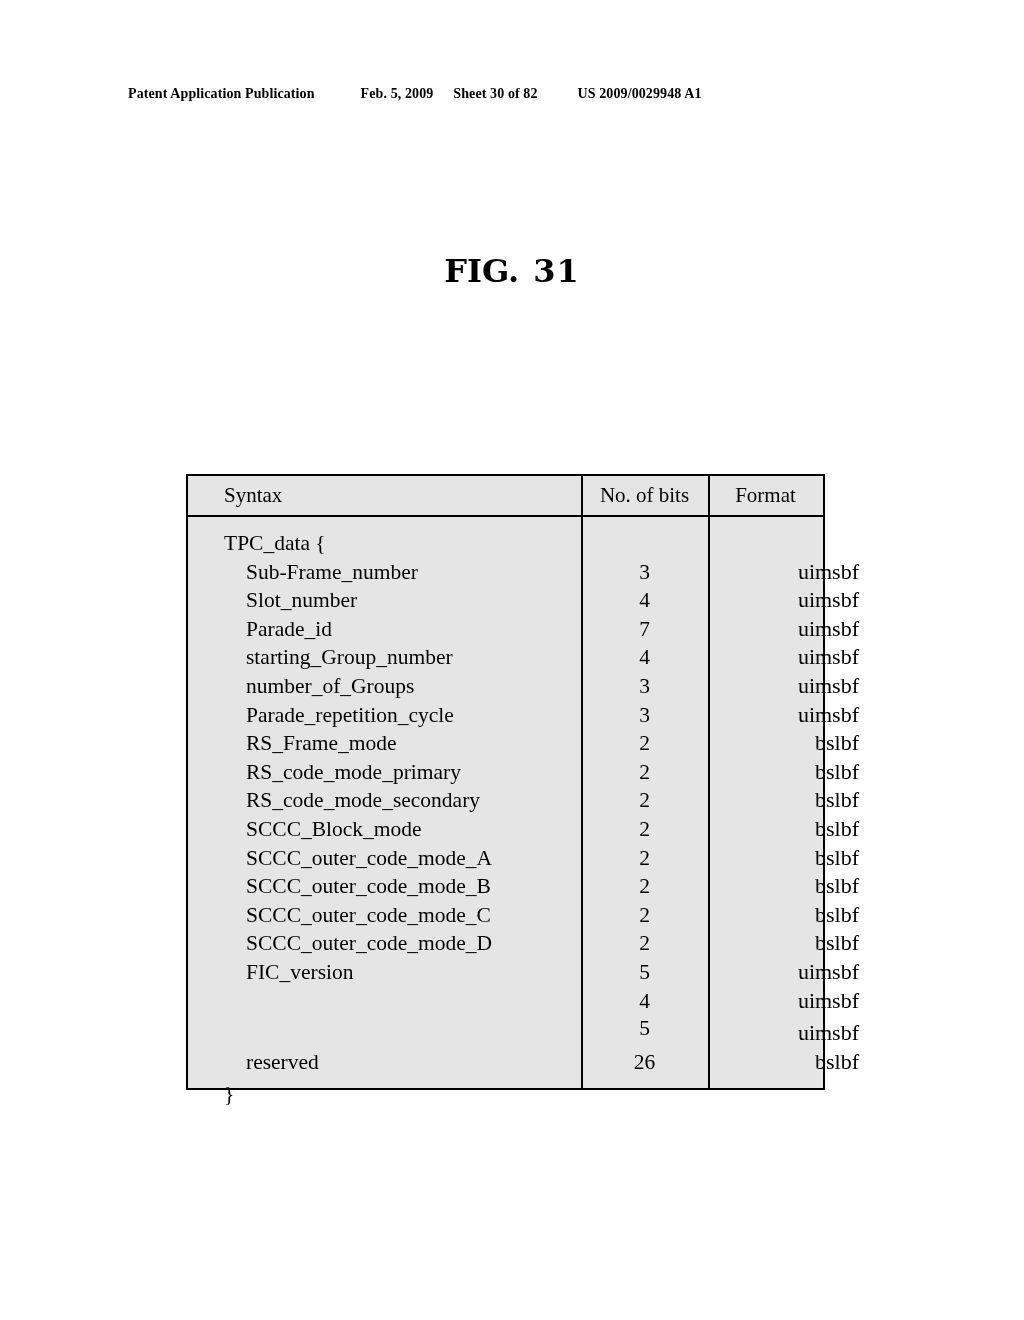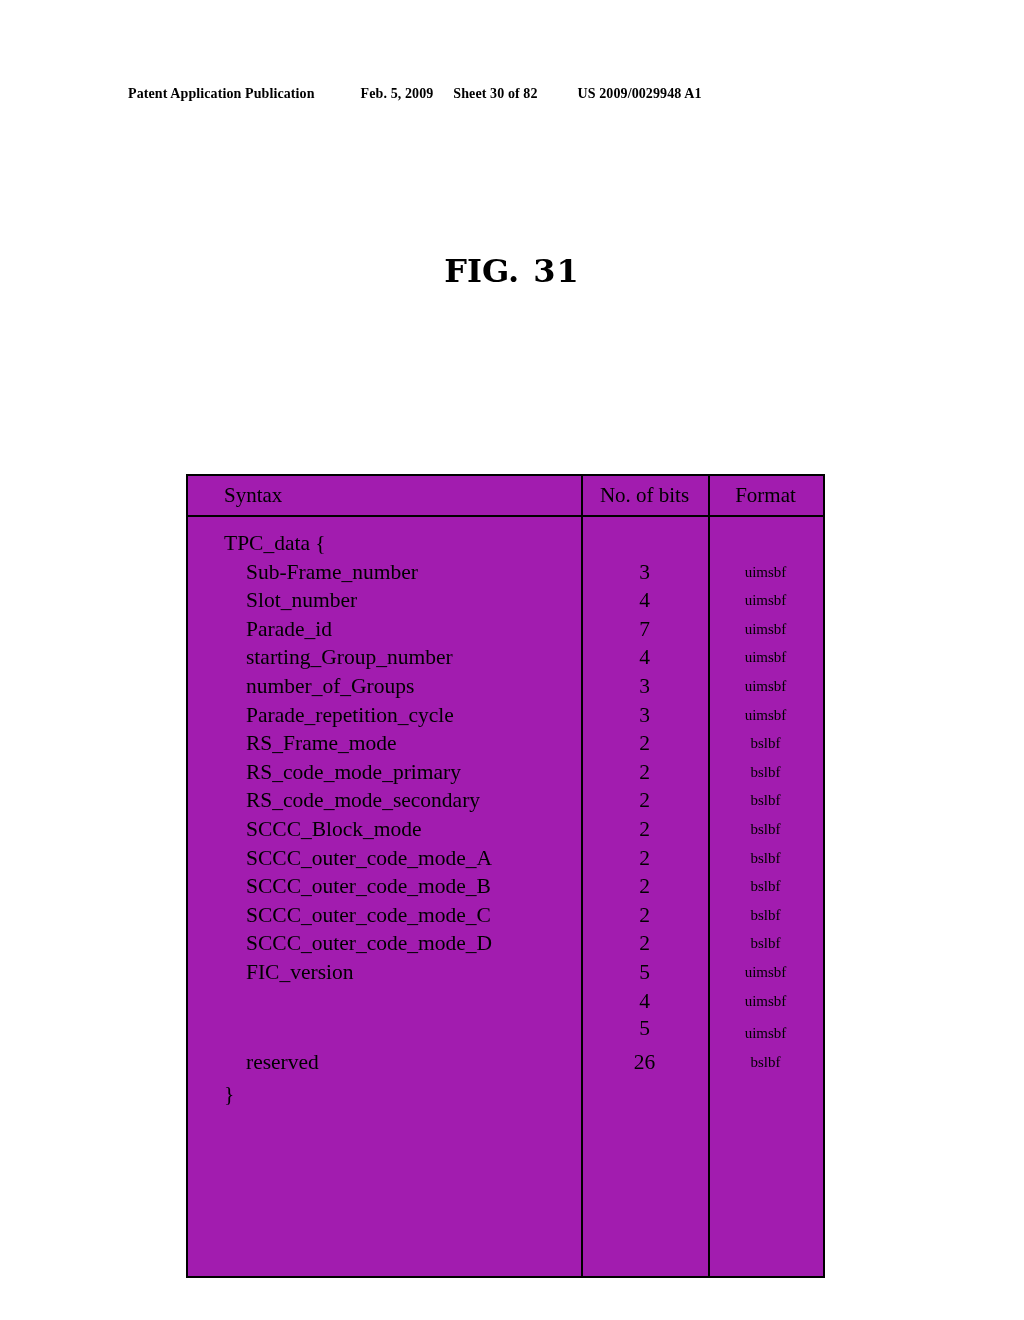--- a/index.html
+++ b/index.html
@@ -48,24 +48,24 @@
   }
   .fig-title .fig-word { letter-spacing: 0px; }
   .fig-title .fig-num  { margin-left: 14px; }
 
   
   .syntax-table {
     position: absolute;
     left: 186px;
     top: 474px;
     width: 639px;
-    height: 804px;
+    height: 616px;
     border: 2px solid #000;
     box-sizing: border-box;
-    background: #a21caf;
+    background: #e5e5e5;
   }
 
   
   .tbl-head {
     position: absolute;
     left: 0;
     top: 0;
     width: 100%;
     height: 41px;
     border-bottom: 2px solid #000;
@@ -124,23 +124,24 @@
     width: 127px;
     text-align: center;
     font-size: 21.5px;
     line-height: 28.6px;
   }
   .row .format {
     position: absolute;
     left: 520px;
     top: 0;
     width: 115px;
-    text-align: center;
-    font-size: 15px;
+    text-align: right;
+    font-size: 22px;
     line-height: 28.6px;
+    padding-left: 36px;
   }
   
   .tbl-body .body-inner { padding-top: 12px; }
 
   
   .row.nudge-bits-up .bits { position: absolute; top: -5px; }
   .row.gap-before { margin-top: 4px; }
 </style>
 </head>
 <body>

